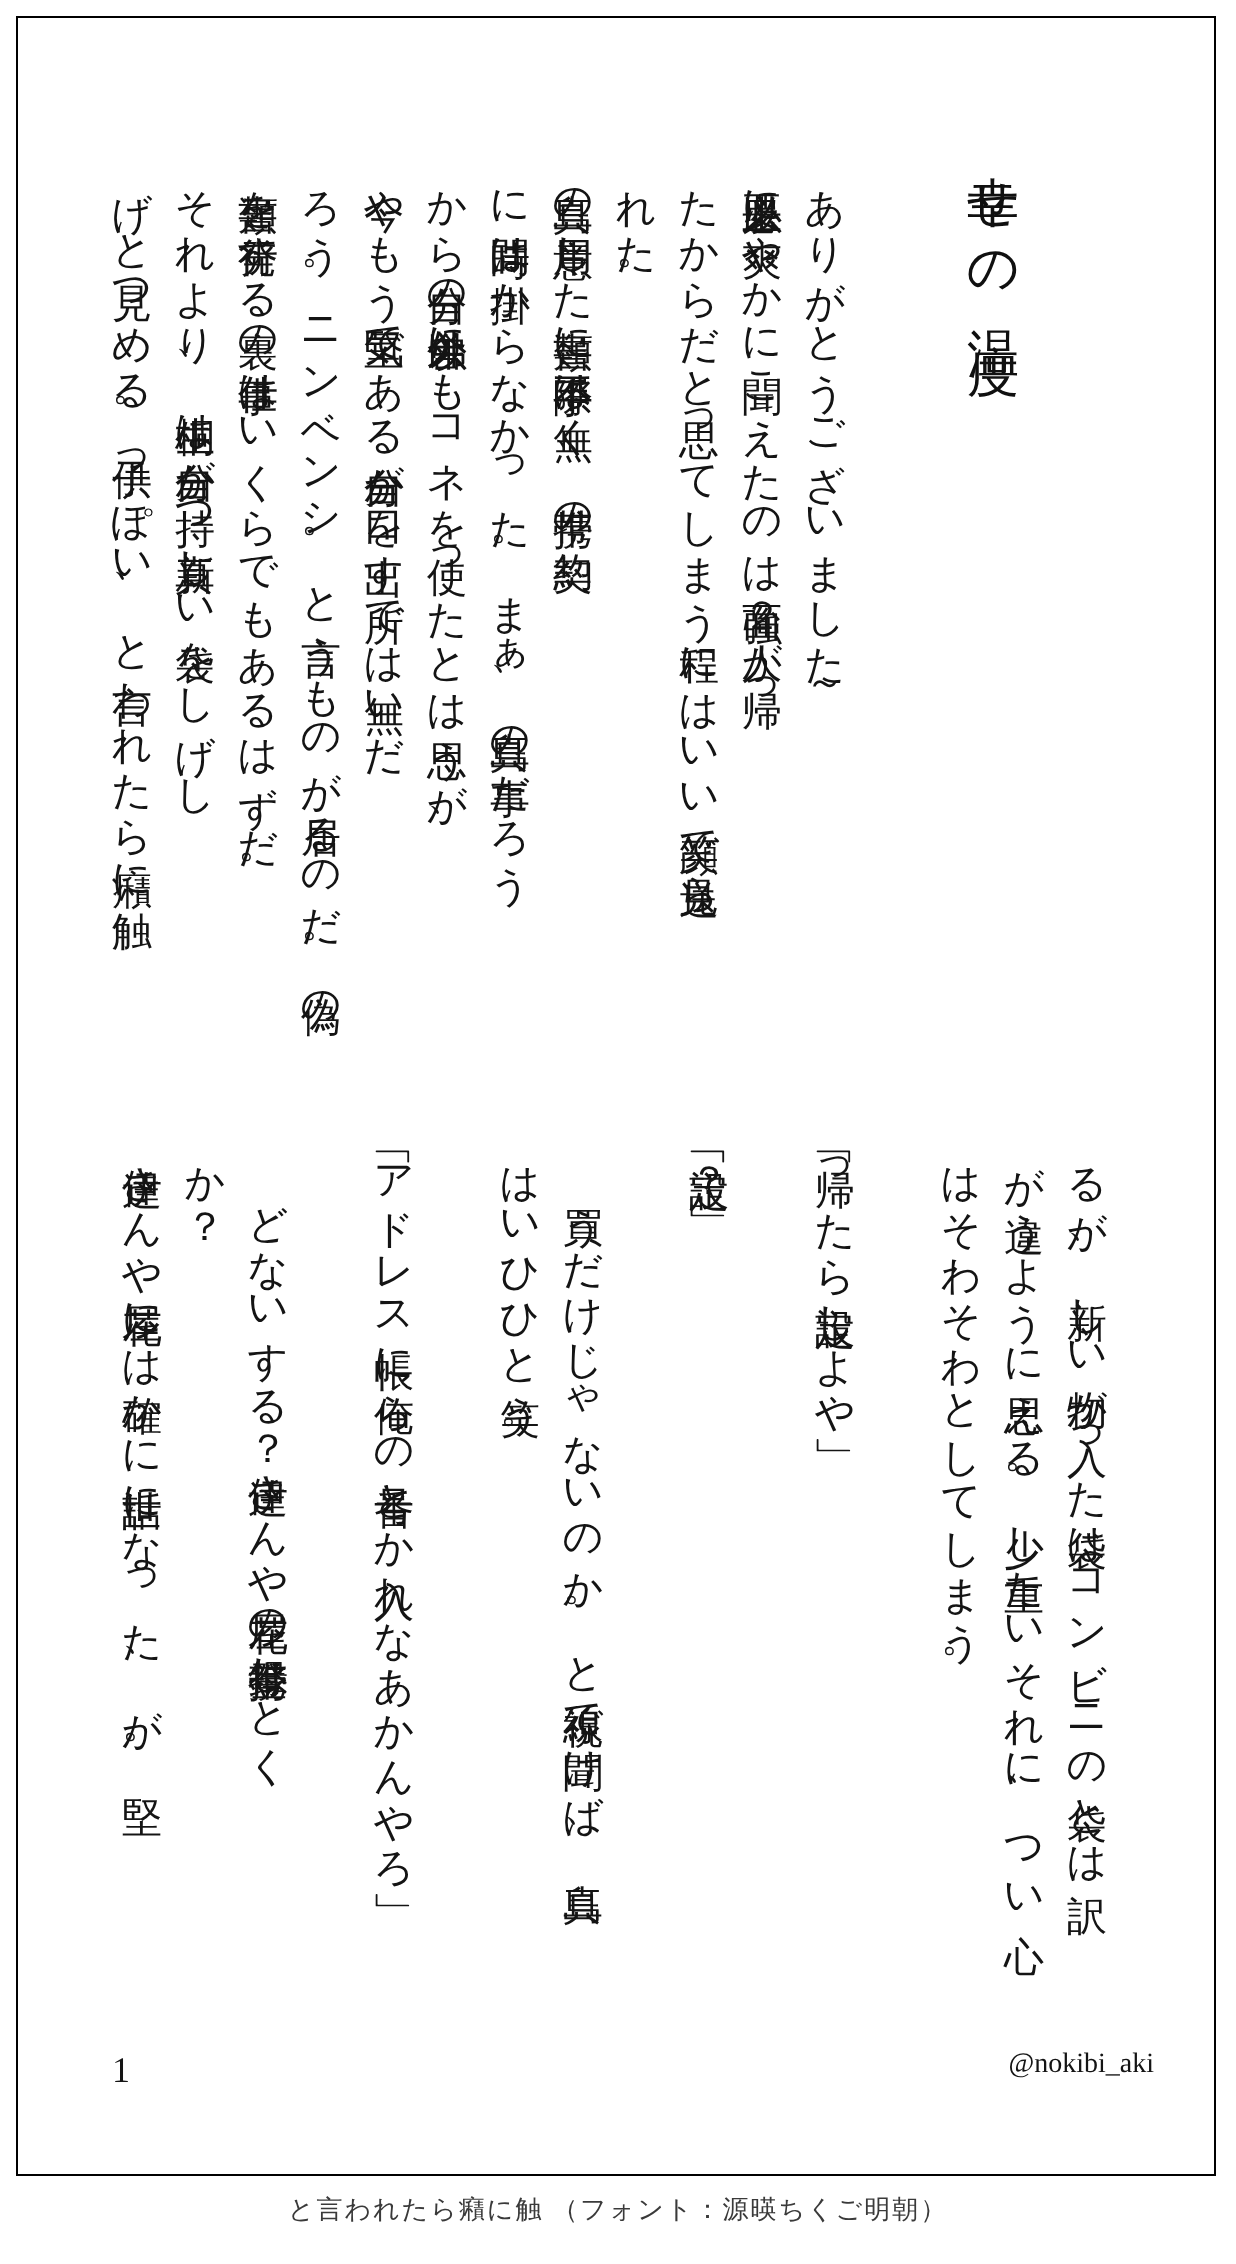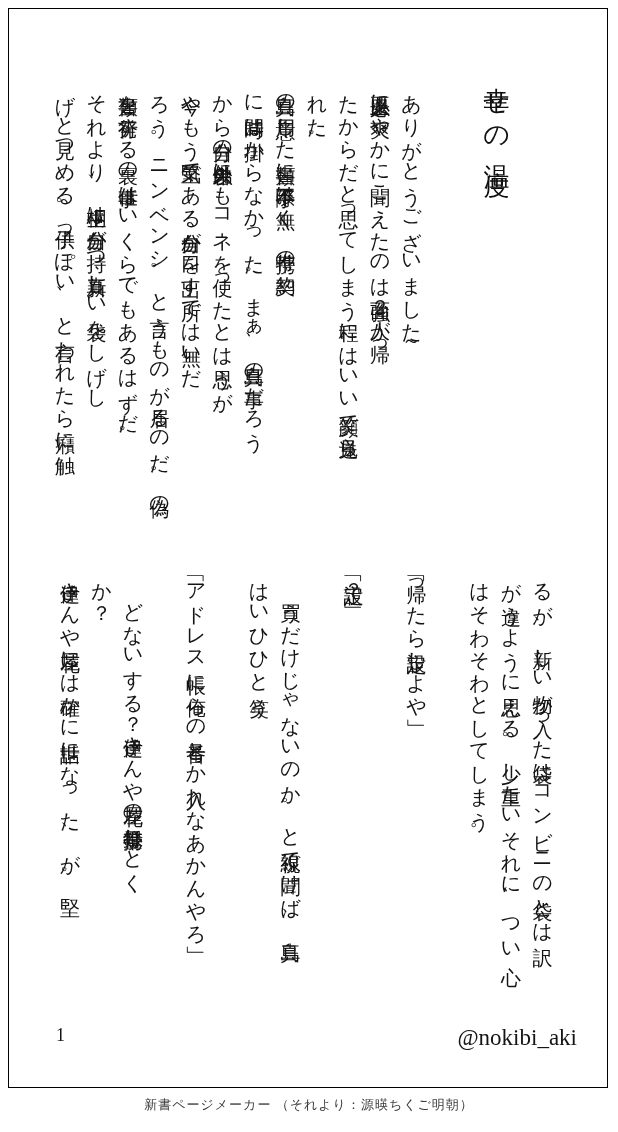--- a/index.html
+++ b/index.html
@@ -43,21 +43,21 @@
   .vline:empty::before { content: "\3000"; }
   .page-number {
     position: absolute;
     left: 47px; top: 1016px;
     font-size: 18px;
     color: #141414;
   }
   .author-handle {
     position: absolute;
     right: 30px; top: 1016px;
-    font-size: 23px;
+    font-size: 14px;
     color: #141414;
   }
   .footer-caption {
     position: absolute;
     left: 0; right: 0; top: 1096px;
     text-align: center;
     font-size: 13px;
     letter-spacing: 1px;
     color: #3a3a3a;
   }
@@ -100,13 +100,13 @@
     <div class="vline"></div>
     <div class="vline">　どないする？伊達さんや花屋の携帯登録しとく</div>
     <div class="vline">か？</div>
     <div class="vline">伊達さんや花屋には確かに世話になった、が。堅</div>
   </div>
 
   <div class="page-number">1</div>
   <div class="author-handle">@nokibi_aki</div>
 </div>
 
-<div class="footer-caption">新書ページメーカー （それより：源暎ちくご明朝）</div>
+<div class="footer-caption">と言われたら癪に触 （フォント：源暎ちくご明朝）</div>
 
 </body></html>

